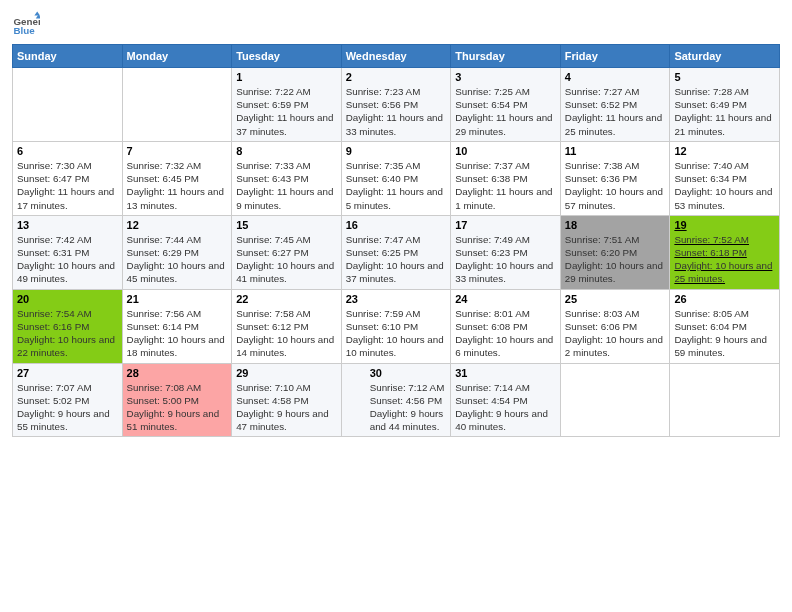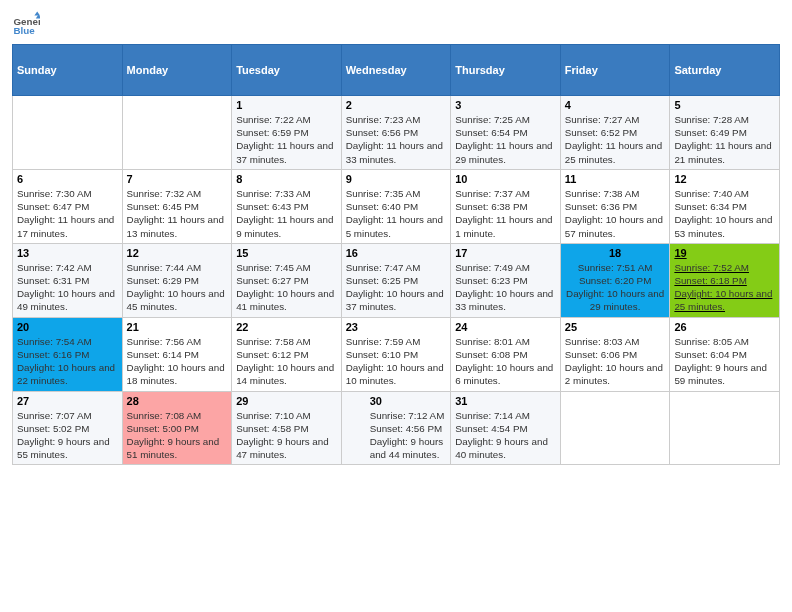--- a/index.html
+++ b/index.html
@@ -46,21 +46,21 @@
     table {
       width: 100%;
       border-collapse: collapse;
       font-size: 10.5px;
     }
     thead tr th {
       background-color: #3a7bbf;
       color: #fff;
       font-weight: bold;
       font-size: 11px;
-      padding: 19px 4px;
+      padding: 5px 4px;
       text-align: left;
       border: 1px solid #2a6aae;
     }
     tbody tr td {
       border: 1px solid #ccc;
       vertical-align: top;
       padding: 3px 4px;
       width: 14.28%;
       min-height: 80px;
       background: #fff;
@@ -188,31 +188,31 @@
             <div class="day-detail">Sunrise: 7:45 AM<br>Sunset: 6:27 PM<br>Daylight: 10 hours and 41 minutes.</div>
           </td>
           <td style="background: rgb(245, 247, 250);">
             <span class="day-num">16</span>
             <div class="day-detail">Sunrise: 7:47 AM<br>Sunset: 6:25 PM<br>Daylight: 10 hours and 37 minutes.</div>
           </td>
           <td style="background: rgb(245, 247, 250);">
             <span class="day-num">17</span>
             <div class="day-detail">Sunrise: 7:49 AM<br>Sunset: 6:23 PM<br>Daylight: 10 hours and 33 minutes.</div>
           </td>
-          <td style="background: #0ea5e9; text-align: center;">
+          <td style="background: #a3a3a3;">
             <span class="day-num">18</span>
             <div class="day-detail">Sunrise: 7:51 AM<br>Sunset: 6:20 PM<br>Daylight: 10 hours and 29 minutes.</div>
           </td>
           <td style="background: #84cc16; text-decoration: underline;">
             <span class="day-num">19</span>
             <div class="day-detail">Sunrise: 7:52 AM<br>Sunset: 6:18 PM<br>Daylight: 10 hours and 25 minutes.</div>
           </td>
         </tr>
         <tr>
-          <td style="background: #0ea5e9;">
+          <td style="background: #84cc16;">
             <span class="day-num">20</span>
             <div class="day-detail">Sunrise: 7:54 AM<br>Sunset: 6:16 PM<br>Daylight: 10 hours and 22 minutes.</div>
           </td>
           <td style="background: rgb(255, 255, 255);">
             <span class="day-num">21</span>
             <div class="day-detail">Sunrise: 7:56 AM<br>Sunset: 6:14 PM<br>Daylight: 10 hours and 18 minutes.</div>
           </td>
           <td style="background: rgb(255, 255, 255);">
             <span class="day-num">22</span>
             <div class="day-detail">Sunrise: 7:58 AM<br>Sunset: 6:12 PM<br>Daylight: 10 hours and 14 minutes.</div>

